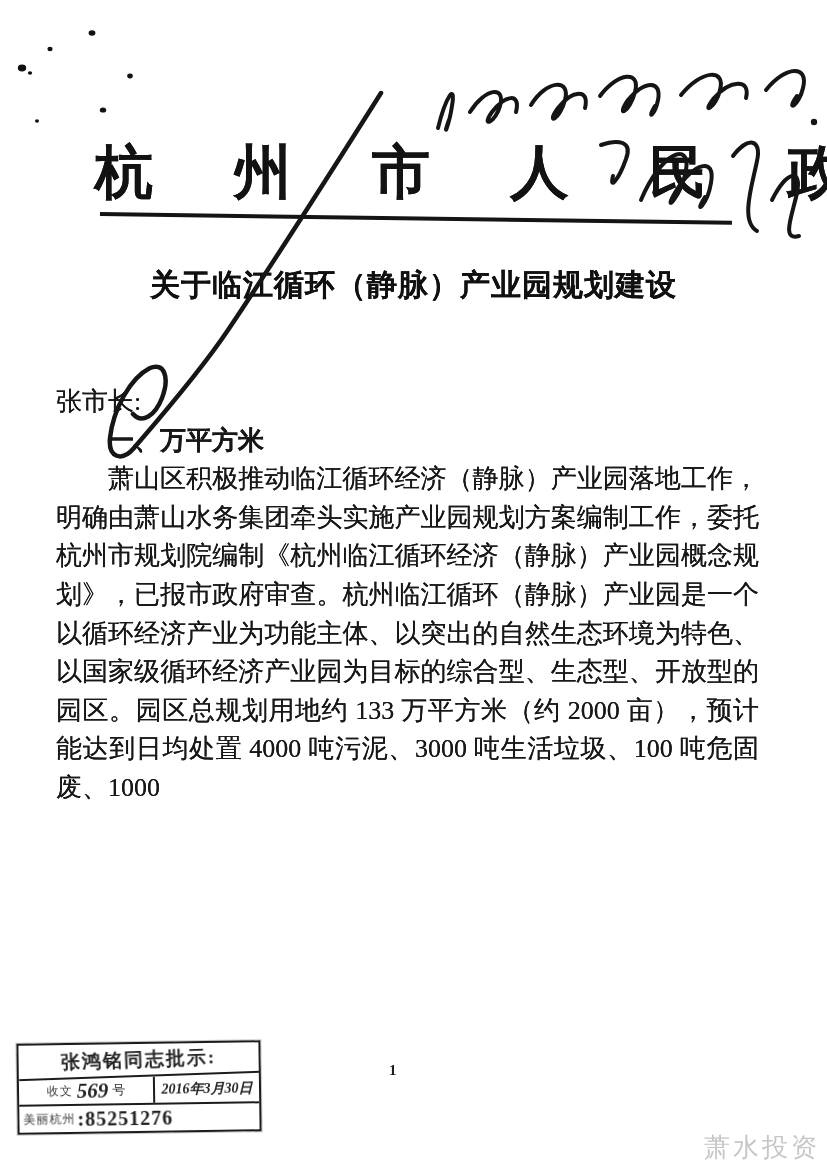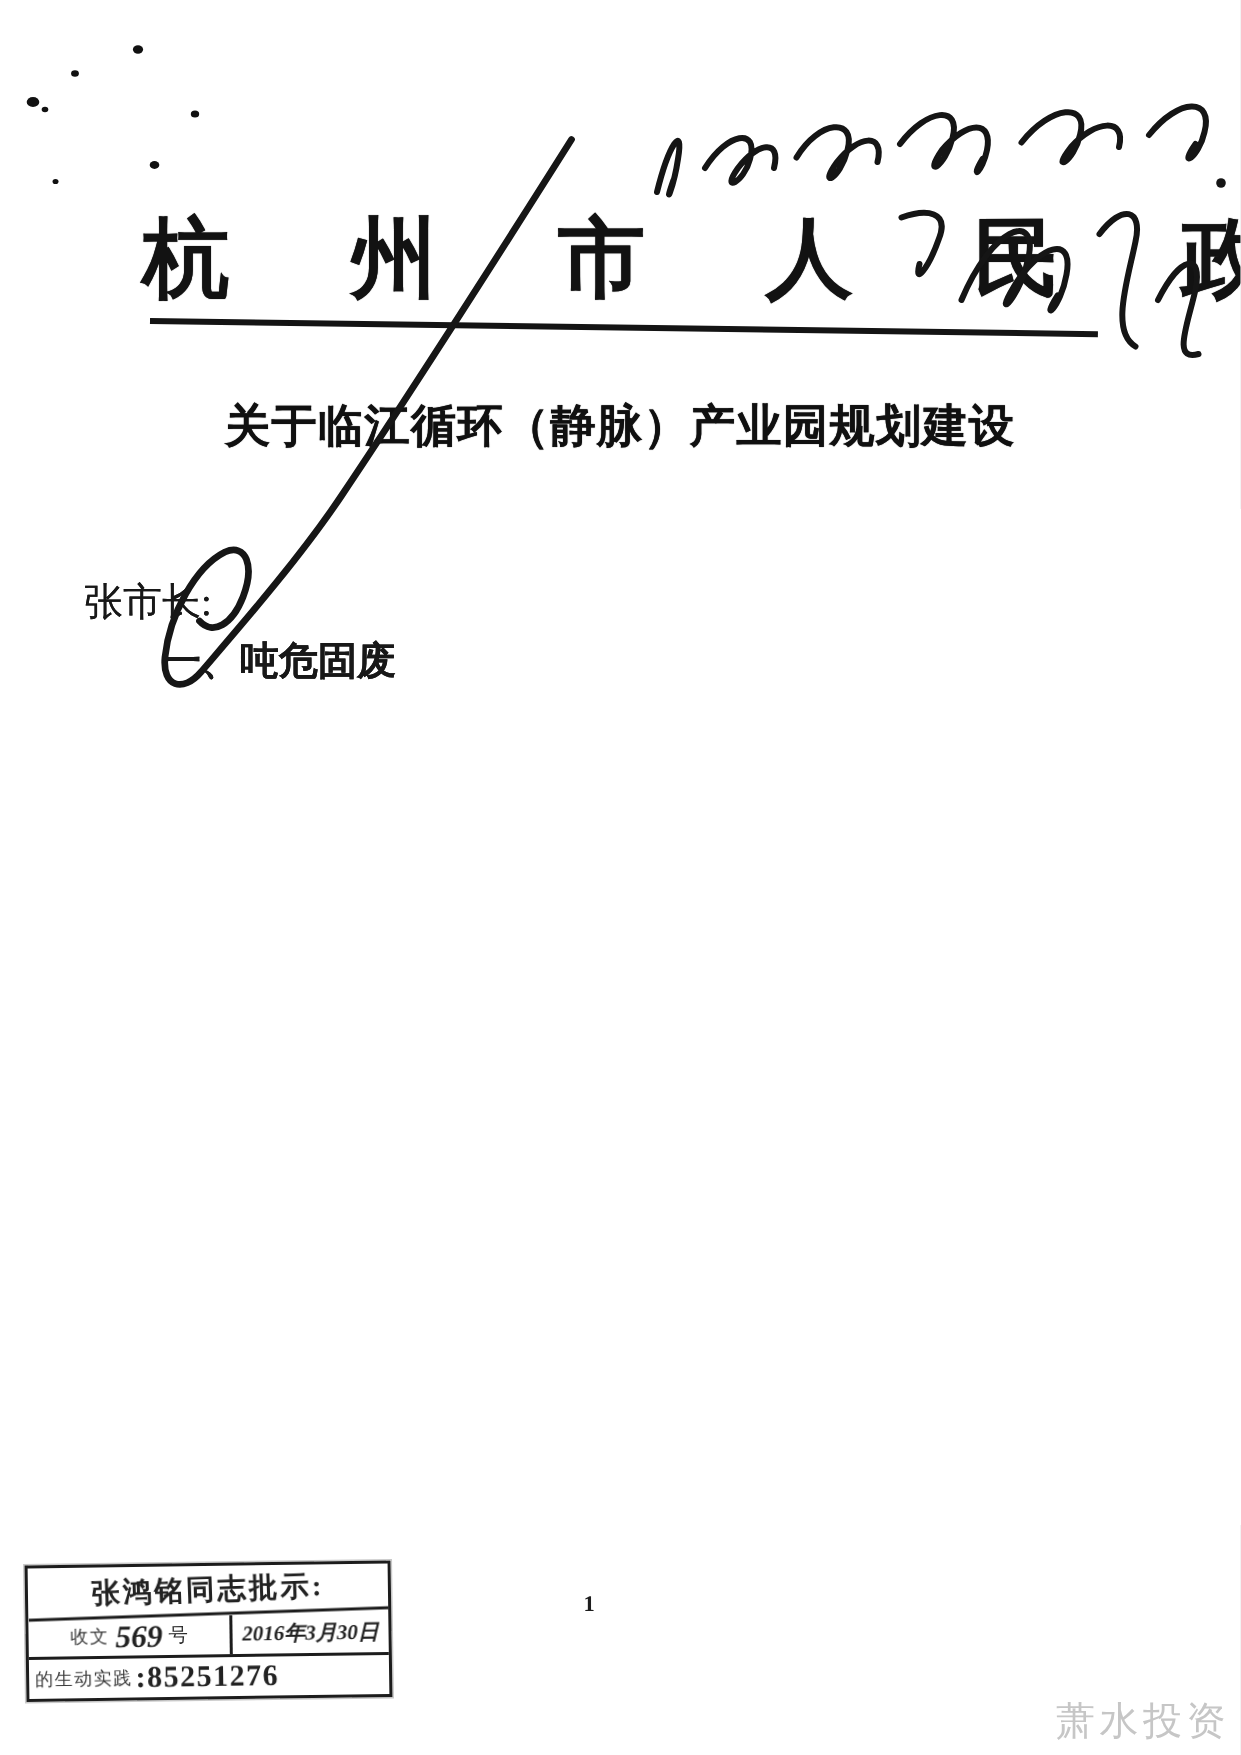--- a/index.html
+++ b/index.html
@@ -94,21 +94,22 @@
 
   <div class="gov-header">杭 州 市 人 民 政 府</div>
   <div class="header-rule"></div>
 
   <div class="doc-title">
     <div>关于临江循环（静脉）产业园规划建设</div>
   </div>
 
   <div class="body-text">
     <p class="salutation">张市长:</p>
-    <p class="section-heading">一、吨危固废</p>
+    <p class="section-heading">一、万平方米</p>
+    <p class="para">萧山区积极推动临江循环经济（静脉）产业园落地工作，明确由萧山水务集团牵头实施产业园规划方案编制工作，委托杭州市规划院编制《杭州临江循环经济（静脉）产业园概念规划》，已报市政府审查。杭州临江循环（静脉）产业园是一个以循环经济产业为功能主体、以突出的自然生态环境为特色、以国家级循环经济产业园为目标的综合型、生态型、开放型的园区。园区总规划用地约 133 万平方米（约 2000 亩），预计能达到日均处置 4000 吨污泥、3000 吨生活垃圾、100 吨危固废、1000</p>
   </div>
 
   <svg class="marks" width="827" height="1170" viewBox="0 0 827 1170">
 
     <path d="M 381 93 C 345 150 285 245 228 330 C 200 372 158 420 134 448
              C 122 462 108 458 110 438 C 113 410 130 378 150 368
              C 164 362 170 377 162 398 C 155 416 142 424 133 414" stroke="#161616" stroke-width="4.5" fill="none" stroke-linecap="round"></path>
 
     <g stroke="#151515" stroke-width="4" fill="none" stroke-linecap="round" stroke-linejoin="round">
       <path d="M 438 128 C 446 96 456 82 452 106 C 449 126 442 140 449 120"></path>
@@ -140,21 +141,21 @@
     <div class="stamp-row stamp-row1">张鸿铭同志批示:</div>
     <div class="stamp-row stamp-row2">
       <div class="stamp-cell-left">
         <span class="stamp-label">收文</span>
         <span class="stamp-no">569</span>
         <span class="stamp-suffix">号</span>
       </div>
       <div class="stamp-cell-right">2016年3月30日</div>
     </div>
     <div class="stamp-row stamp-row3">
-      <span class="stamp-label">的生动实践</span>
+      <span class="stamp-label">美丽杭州</span>
       <span class="stamp-phone">:85251276</span>
     </div>
   </div>
 
   <div class="page-number">1</div>
   <div class="watermark">萧水投资</div>
 
 </div>
 
 </body></html>

